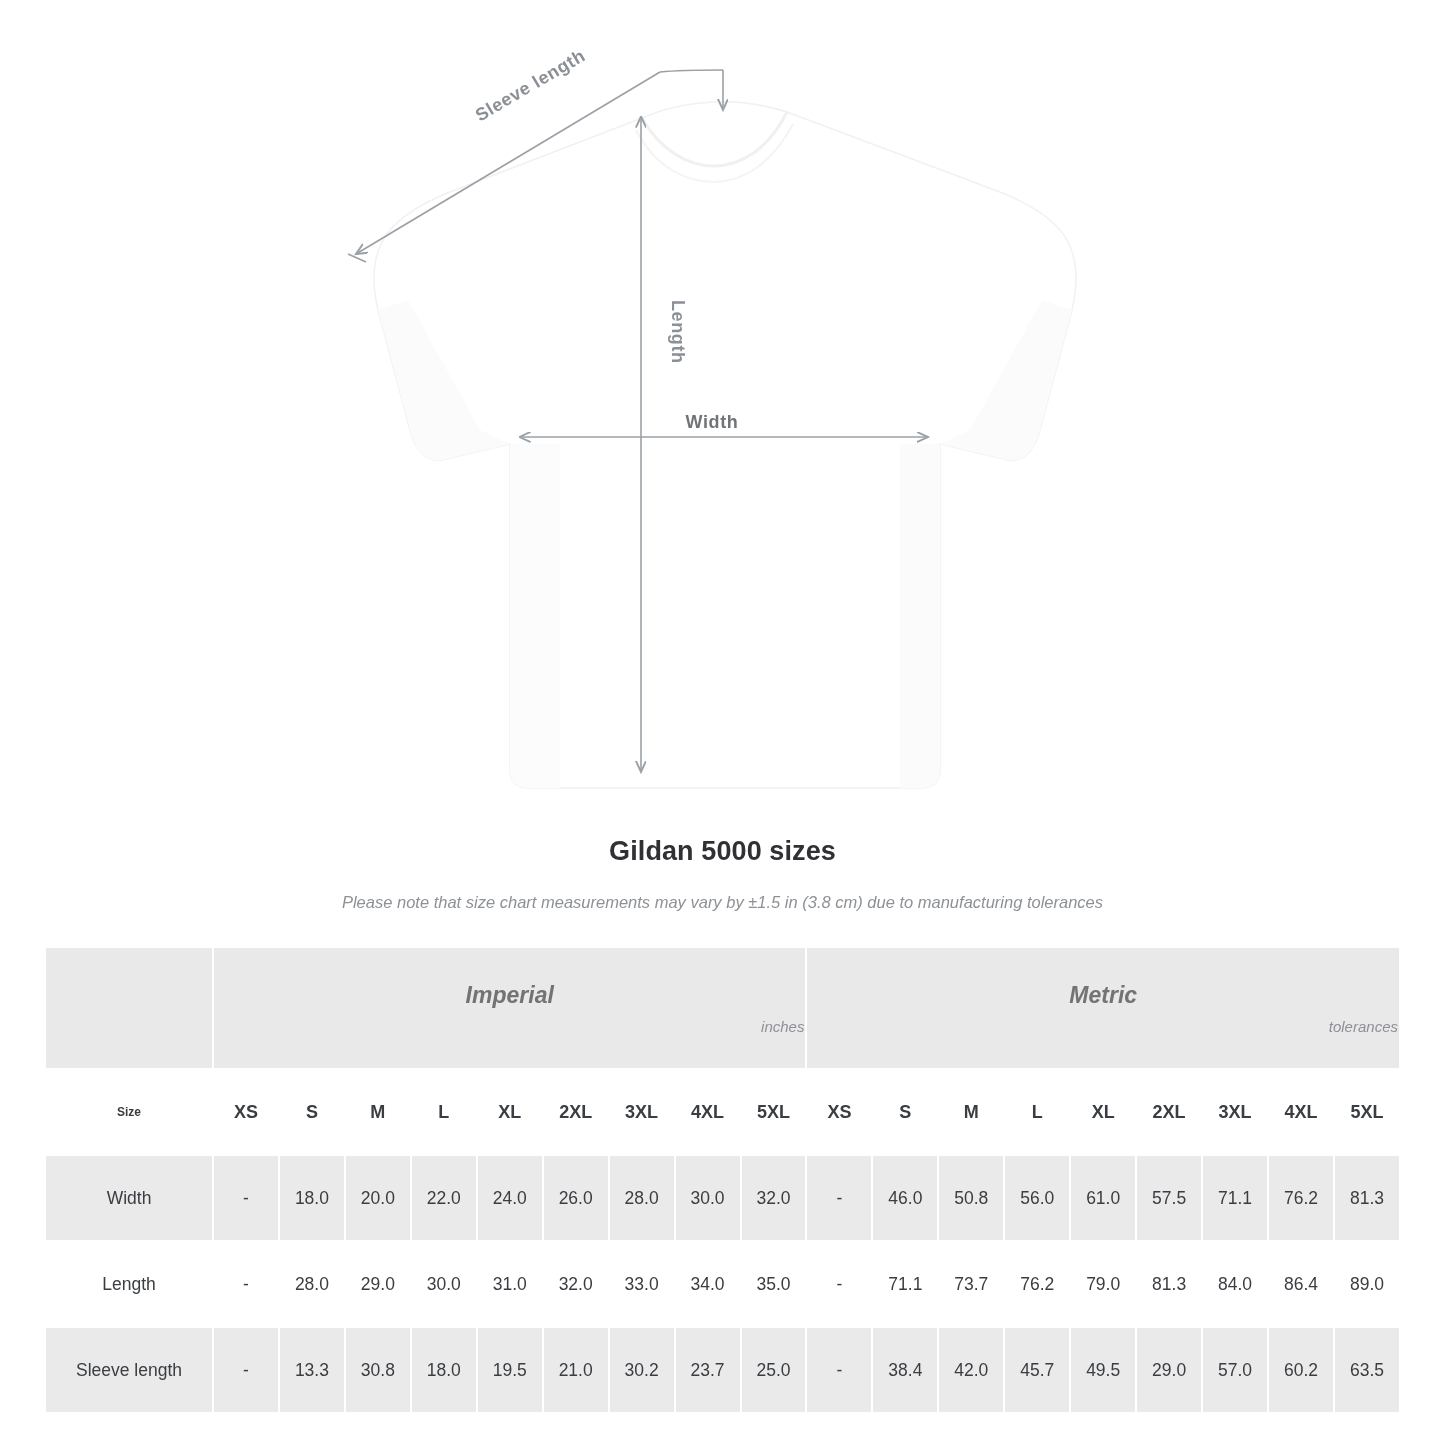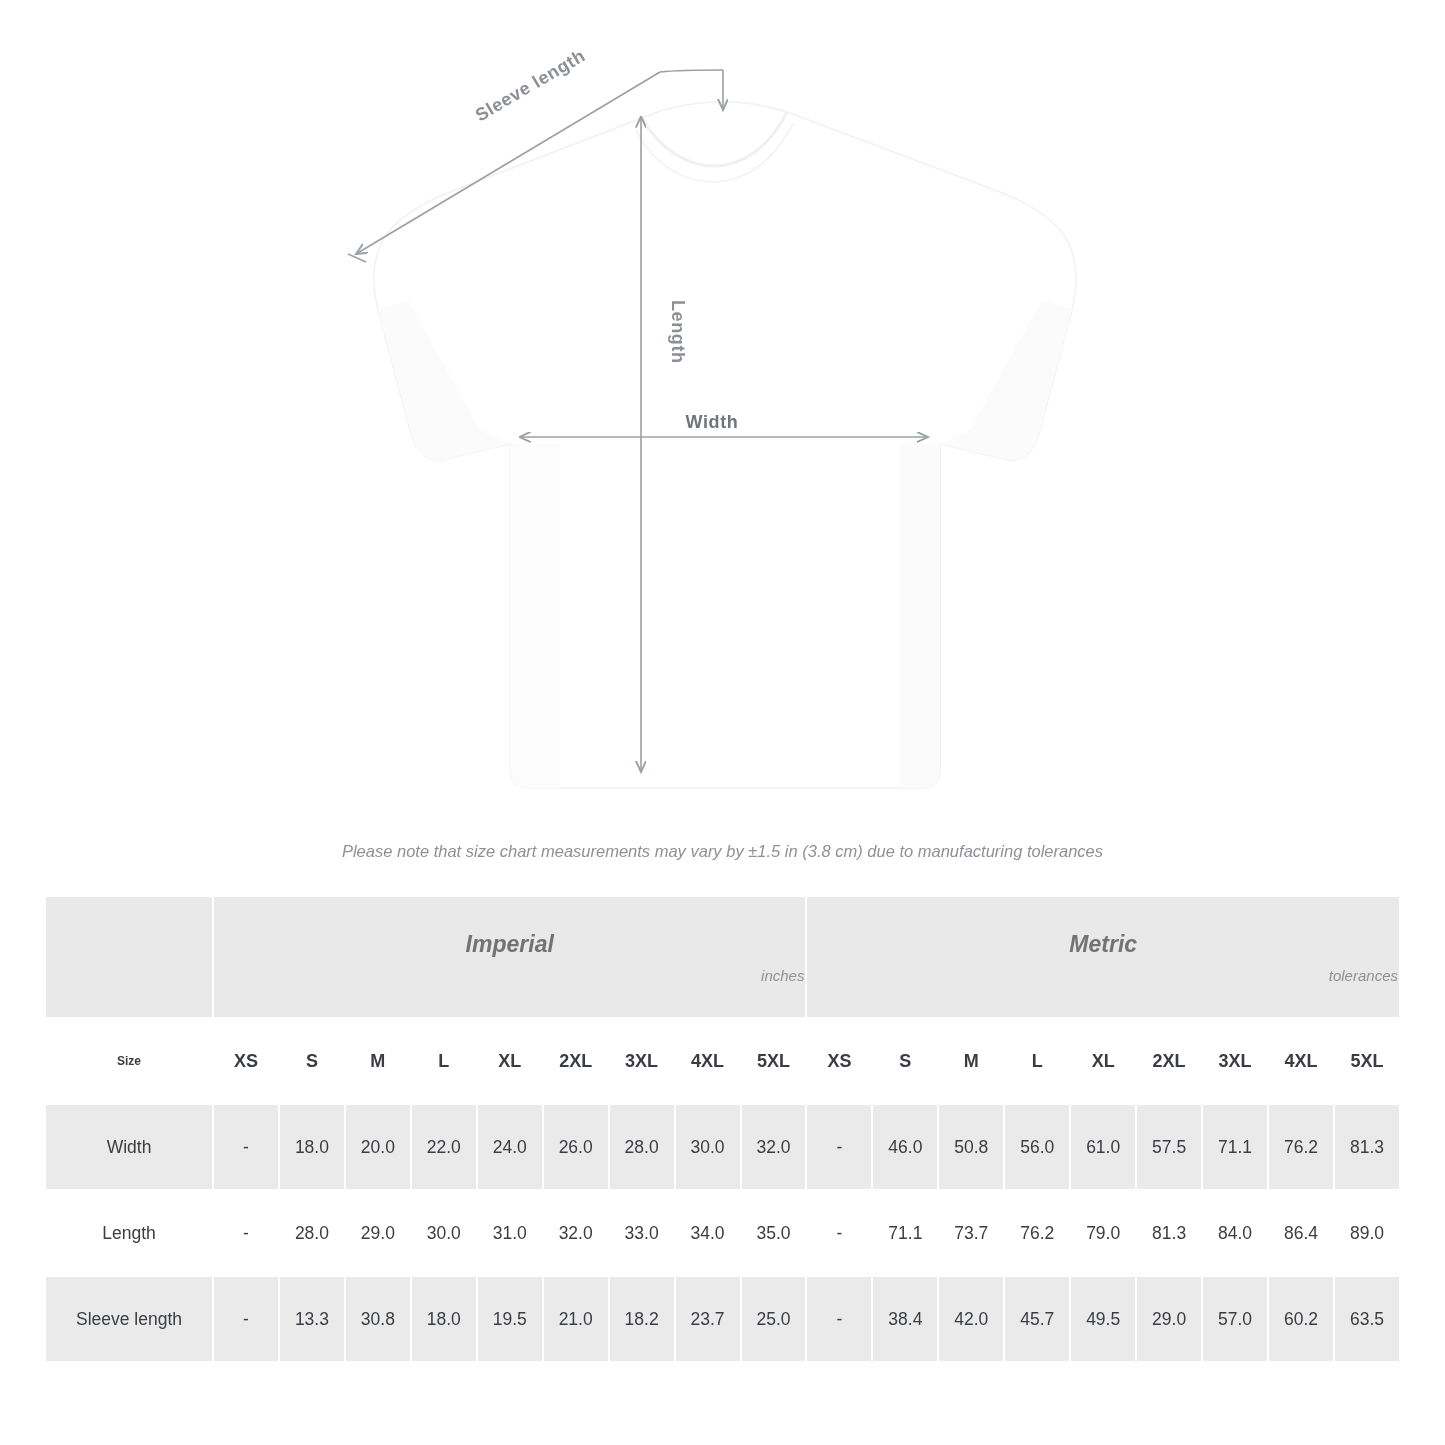--- a/index.html
+++ b/index.html
@@ -38,21 +38,21 @@
   .chart-title {
     font-size: 27px;
     font-weight: bold;
     color: #2f3134;
     letter-spacing: 0.1px;
   }
   .chart-note {
     font-size: 16.5px;
     font-style: italic;
     color: #8d9196;
-    margin-top: 12px;
+    margin-top: 26px;
   }
 
   
   .table-wrap {
     margin: 34px 44px 0 44px;
   }
   table.size-table {
     border-collapse: collapse;
     width: 1357px;
     table-layout: fixed;
@@ -168,20 +168,21 @@
       <text x="672" y="300" transform="rotate(90 672 300)" font-family="Liberation Sans, sans-serif" font-size="18" font-weight="bold" fill="#8b9096" letter-spacing="0.6">Length</text>
 
       <g>
         <line x1="521" y1="437" x2="928" y2="437" stroke="#9aa0a6" stroke-width="1.6" marker-start="url(#arrowStart)" marker-end="url(#arrowEnd)"></line>
       </g>
       <text x="712" y="428" text-anchor="middle" font-family="Liberation Sans, sans-serif" font-size="18" font-weight="bold" fill="#6f7478" letter-spacing="0.6">Width</text>
     </svg>
   </div>
 
   <div class="title-block">
+    <div class="chart-title">Gildan 5000 sizes</div>
     <div class="chart-note">Please note that size chart measurements may vary by ±1.5 in (3.8 cm) due to manufacturing tolerances</div>
   </div>
 
   <div class="table-wrap">
     <table class="size-table">
       <colgroup>
         <col class="label-col">
         <col span="18">
       </colgroup>
       <tbody>
@@ -264,21 +265,21 @@
         </tr>
 
         <tr class="data-row shade">
           <td class="row-label">Sleeve length</td>
           <td>-</td>
           <td>13.3</td>
           <td>30.8</td>
           <td>18.0</td>
           <td>19.5</td>
           <td>21.0</td>
-          <td>18.2</td>
+          <td>30.2</td>
           <td>23.7</td>
           <td>25.0</td>
           <td>-</td>
           <td>38.4</td>
           <td>42.0</td>
           <td>45.7</td>
           <td>49.5</td>
           <td>29.0</td>
           <td>57.0</td>
           <td>60.2</td>

